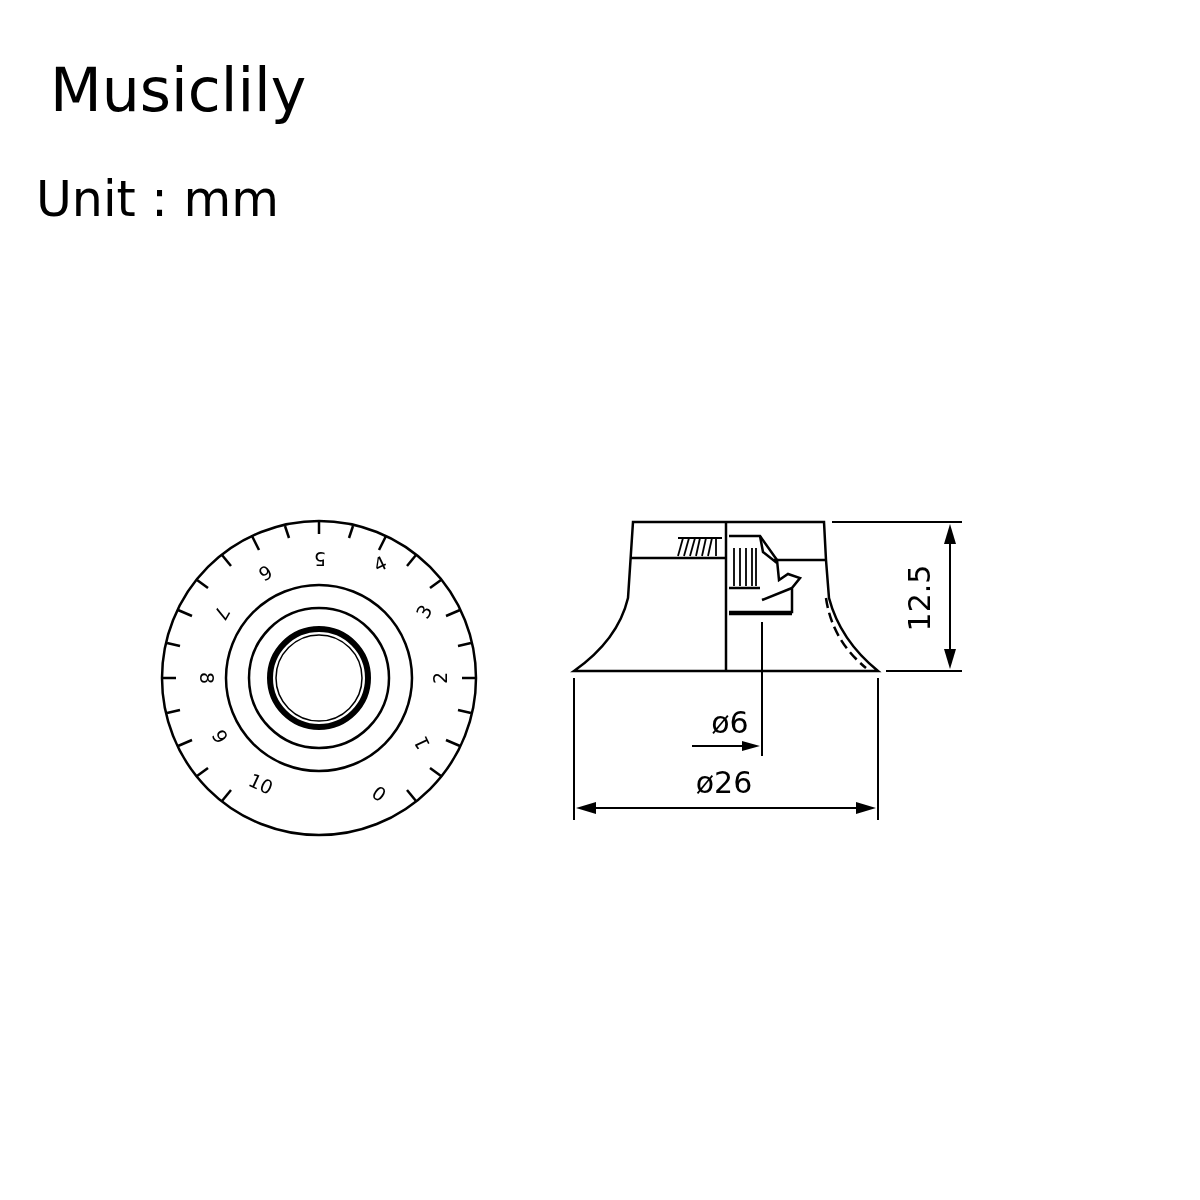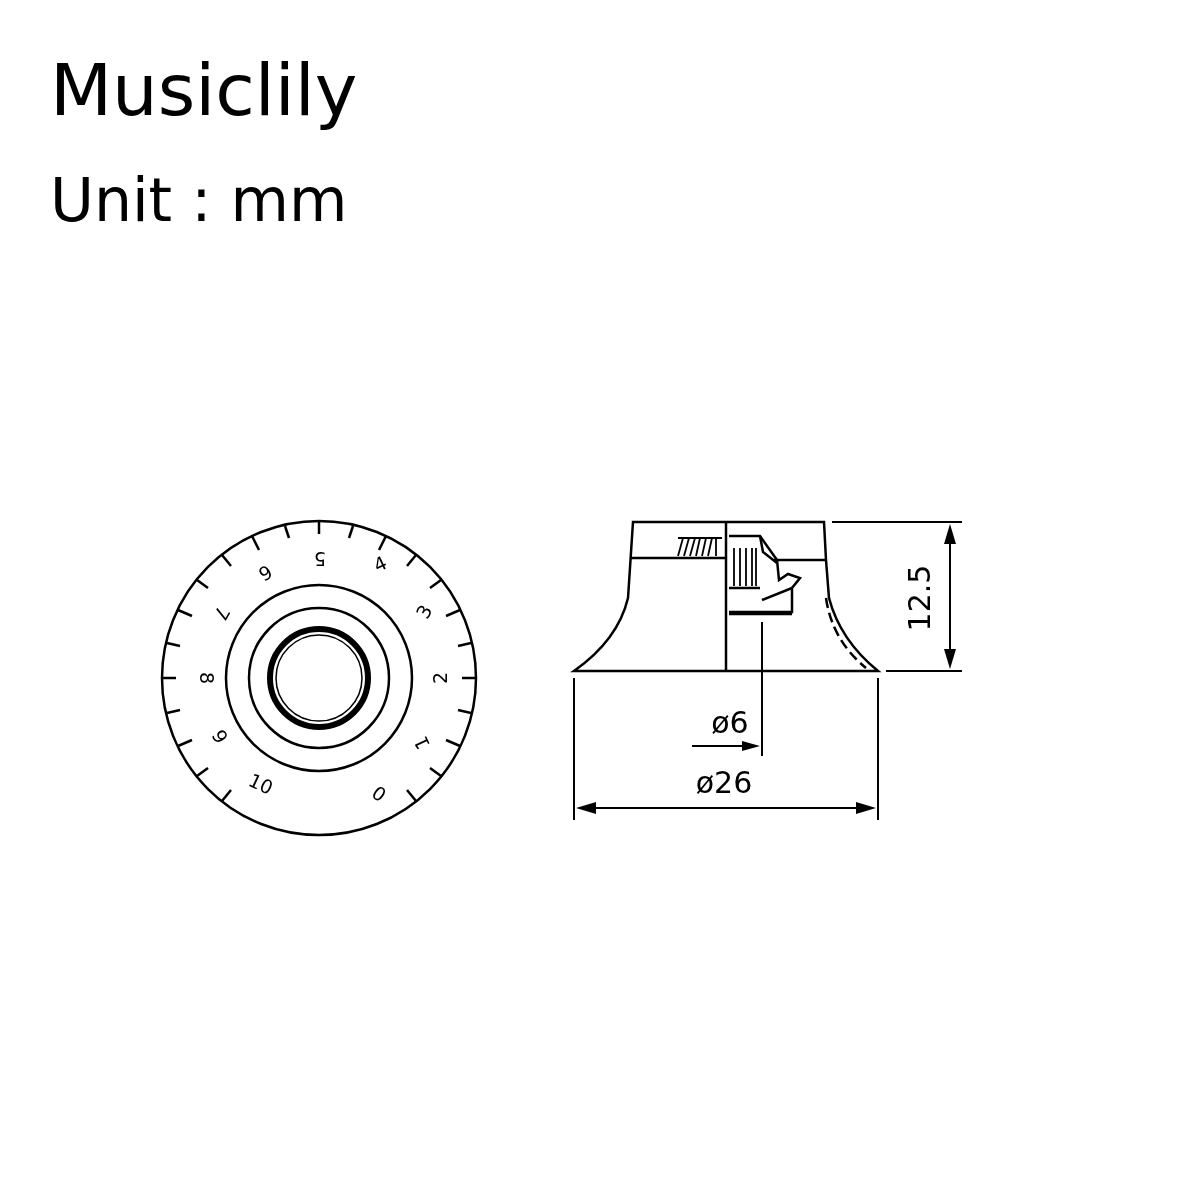--- a/index.html
+++ b/index.html
@@ -1,19 +1,19 @@
 <!DOCTYPE html>
 <html><head>
 <meta charset="utf-8">
 <style>
   html, body { margin:0; padding:0; background:#ffffff; }
   body { width:1200px; height:1200px; position:relative; overflow:hidden;
          font-family:"DejaVu Sans", sans-serif; color:#000; }
-  .brand { position:absolute; left:50px; top:52px; font-size:72px; line-height:76px; }
-  .unit { position:absolute; left:50px; top:162px; font-size:60px; line-height:76px; }
+  .brand { position:absolute; left:50px; top:52px; font-size:60px; line-height:76px; }
+  .unit { position:absolute; left:36px; top:162px; font-size:49px; line-height:76px; }
   svg { position:absolute; left:0; top:0; }
   .dim-text { font-family:"DejaVu Sans", sans-serif; font-size:30px; fill:#000; }
   .dial-num { font-family:"DejaVu Sans", sans-serif; font-size:19px; fill:#000; }
 </style>
 </head>
 <body>
 
 <div class="brand">Musiclily</div>
 <div class="unit">Unit : mm</div>
 

